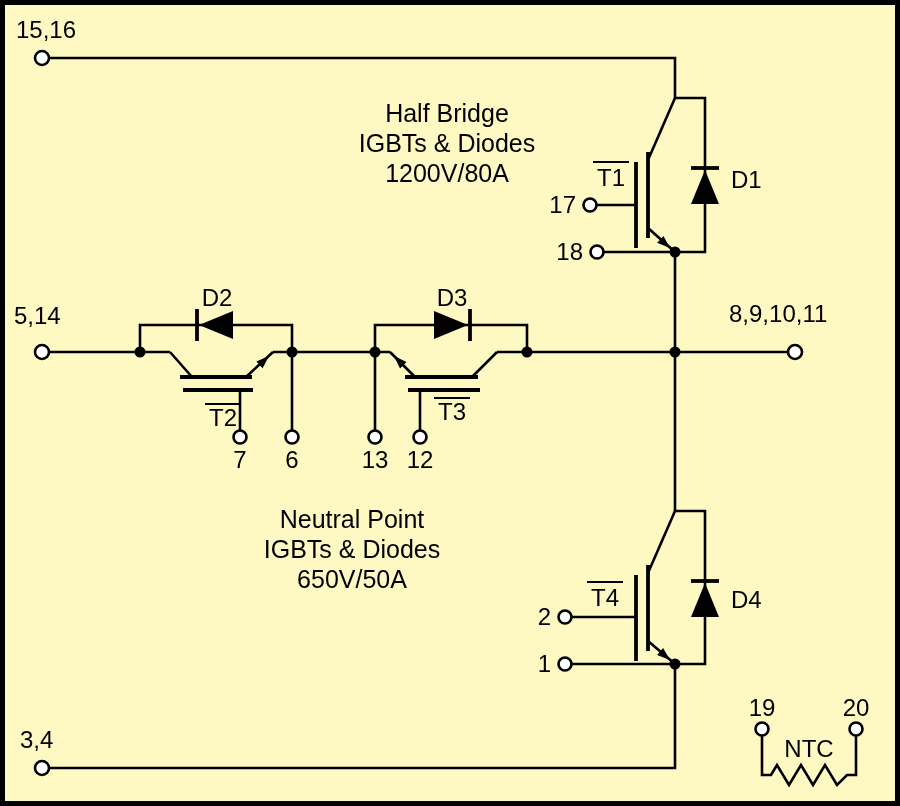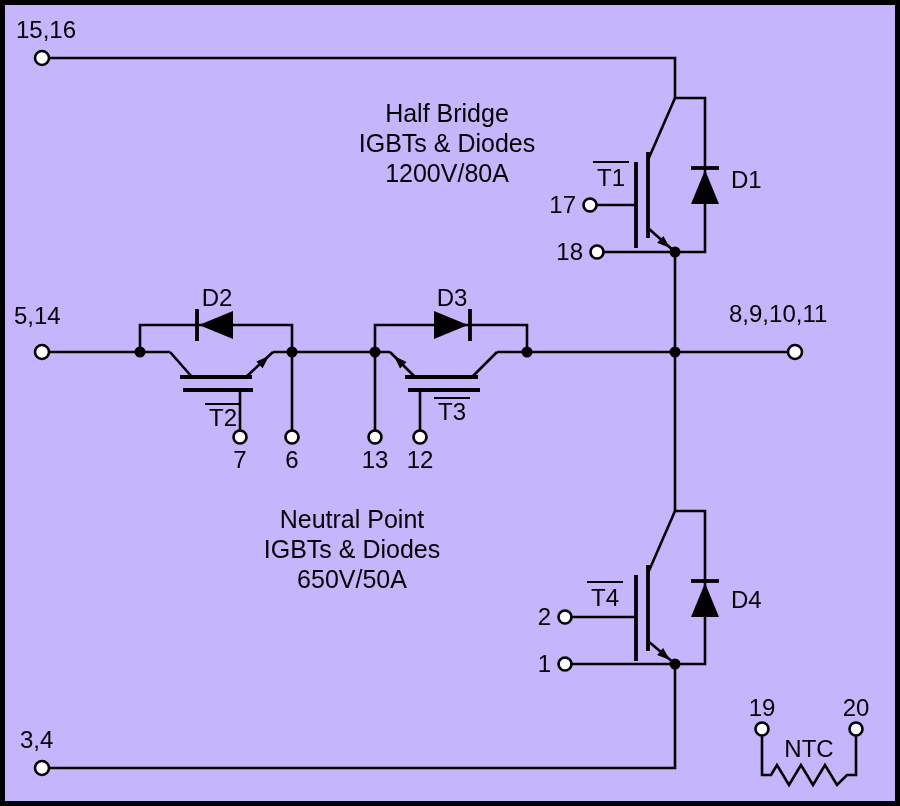--- a/index.html
+++ b/index.html
@@ -4,21 +4,21 @@
 <style>
   html, body {
     margin: 0;
     padding: 0;
     background: #ffffff;
   }
   .page {
     width: 900px;
     height: 806px;
     position: relative;
-    background: #c4b5fd;
+    background: #fef9c3;
     overflow: hidden;
   }
   svg { display: block; }
   text {
     font-family: "Liberation Sans", "DejaVu Sans", sans-serif;
     fill: #000000;
   }
   .lbl  { font-size: 24px; }
   .ann  { font-size: 25px; }
   .wire { stroke: #000000; stroke-width: 2.6; fill: none; }

